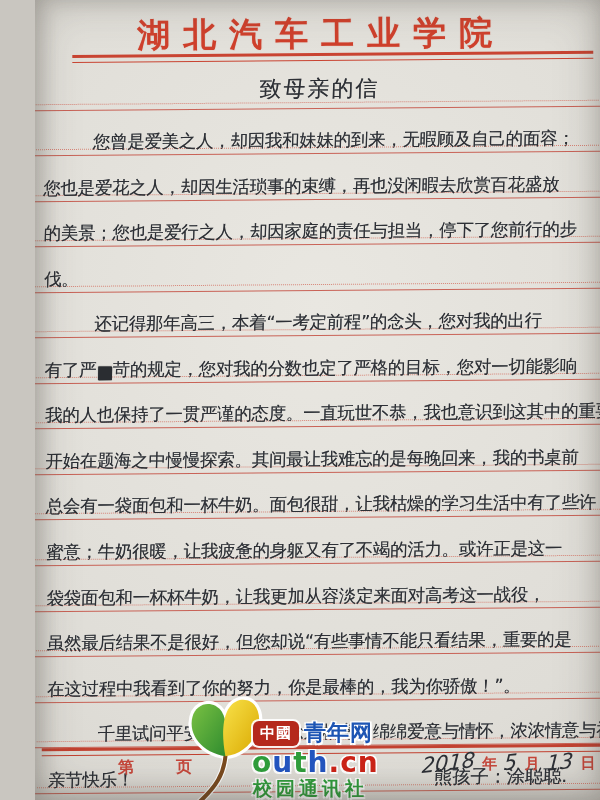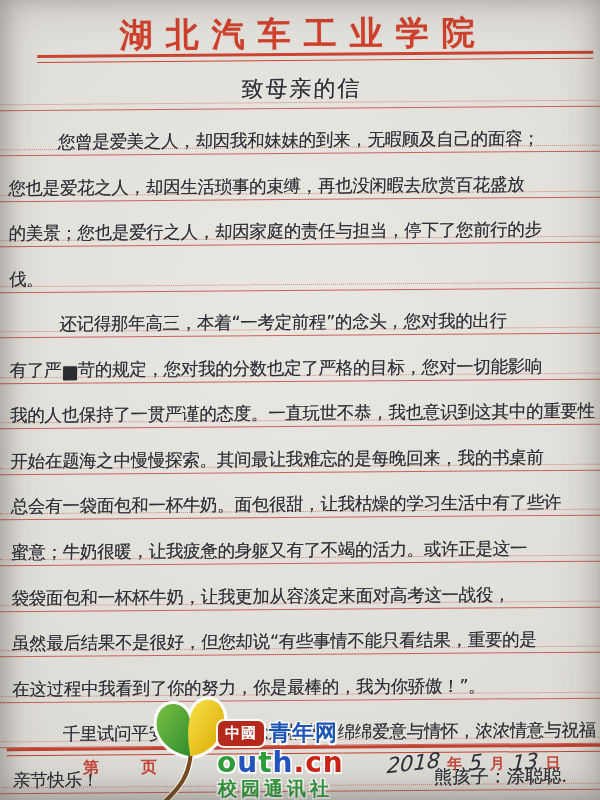--- a/index.html
+++ b/index.html
@@ -4,20 +4,21 @@
 <style>
   html,body{margin:0;padding:0;}
   body{
     width:600px;height:800px;overflow:hidden;position:relative;
     background:#c9c6c0;
     font-family:"DejaVu Sans",sans-serif;
   }
   .paper{
     position:absolute;inset:0;overflow:hidden;
     background:radial-gradient(130% 105% at 50% 38%, #e9e7e1 0%, #dfddd7 55%, #cfccc6 100%);
+    margin-left:35px;
   }
   .tilt{position:absolute;inset:-4px;transform:rotate(-0.45deg);}
   
   .school-name{
     position:absolute;top:16px;left:0;right:0;
     text-align:center;color:#cf402c;font-weight:bold;
     font-size:33px;letter-spacing:13px;padding-left:13px;
     font-family:"Liberation Serif",serif;
     text-shadow:0 0 1px rgba(207,64,44,.4);
   }

